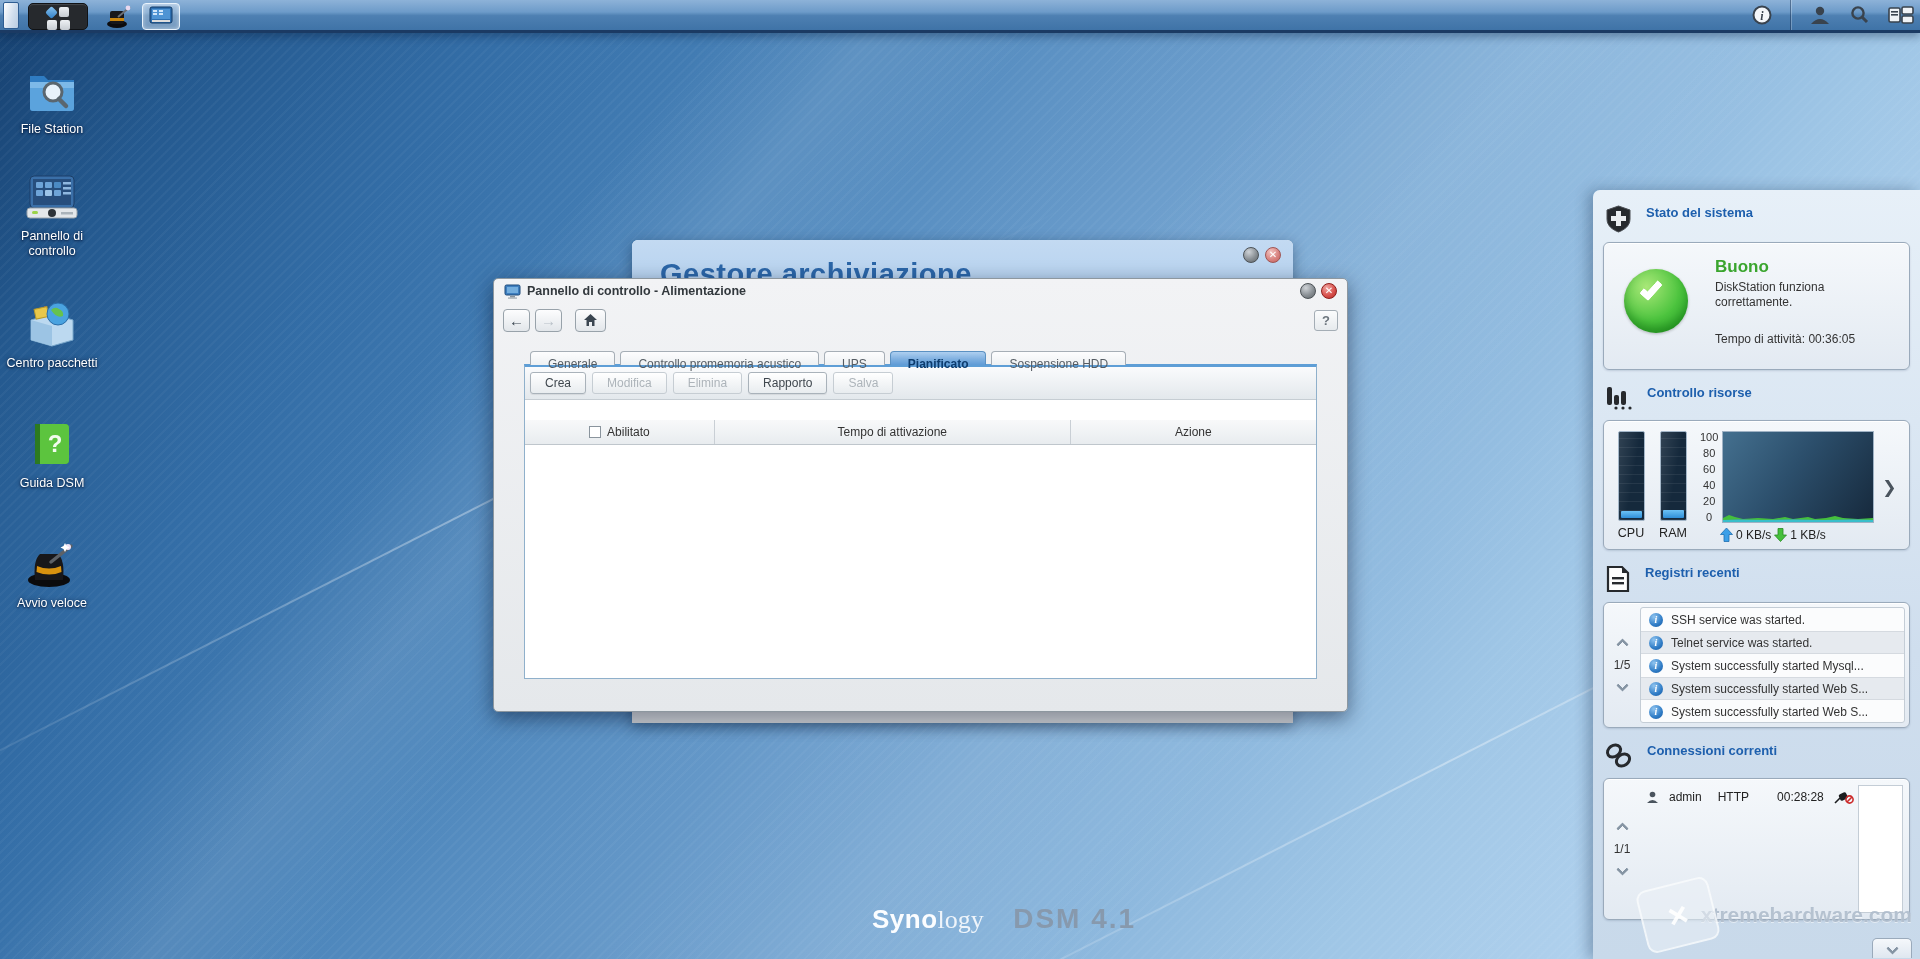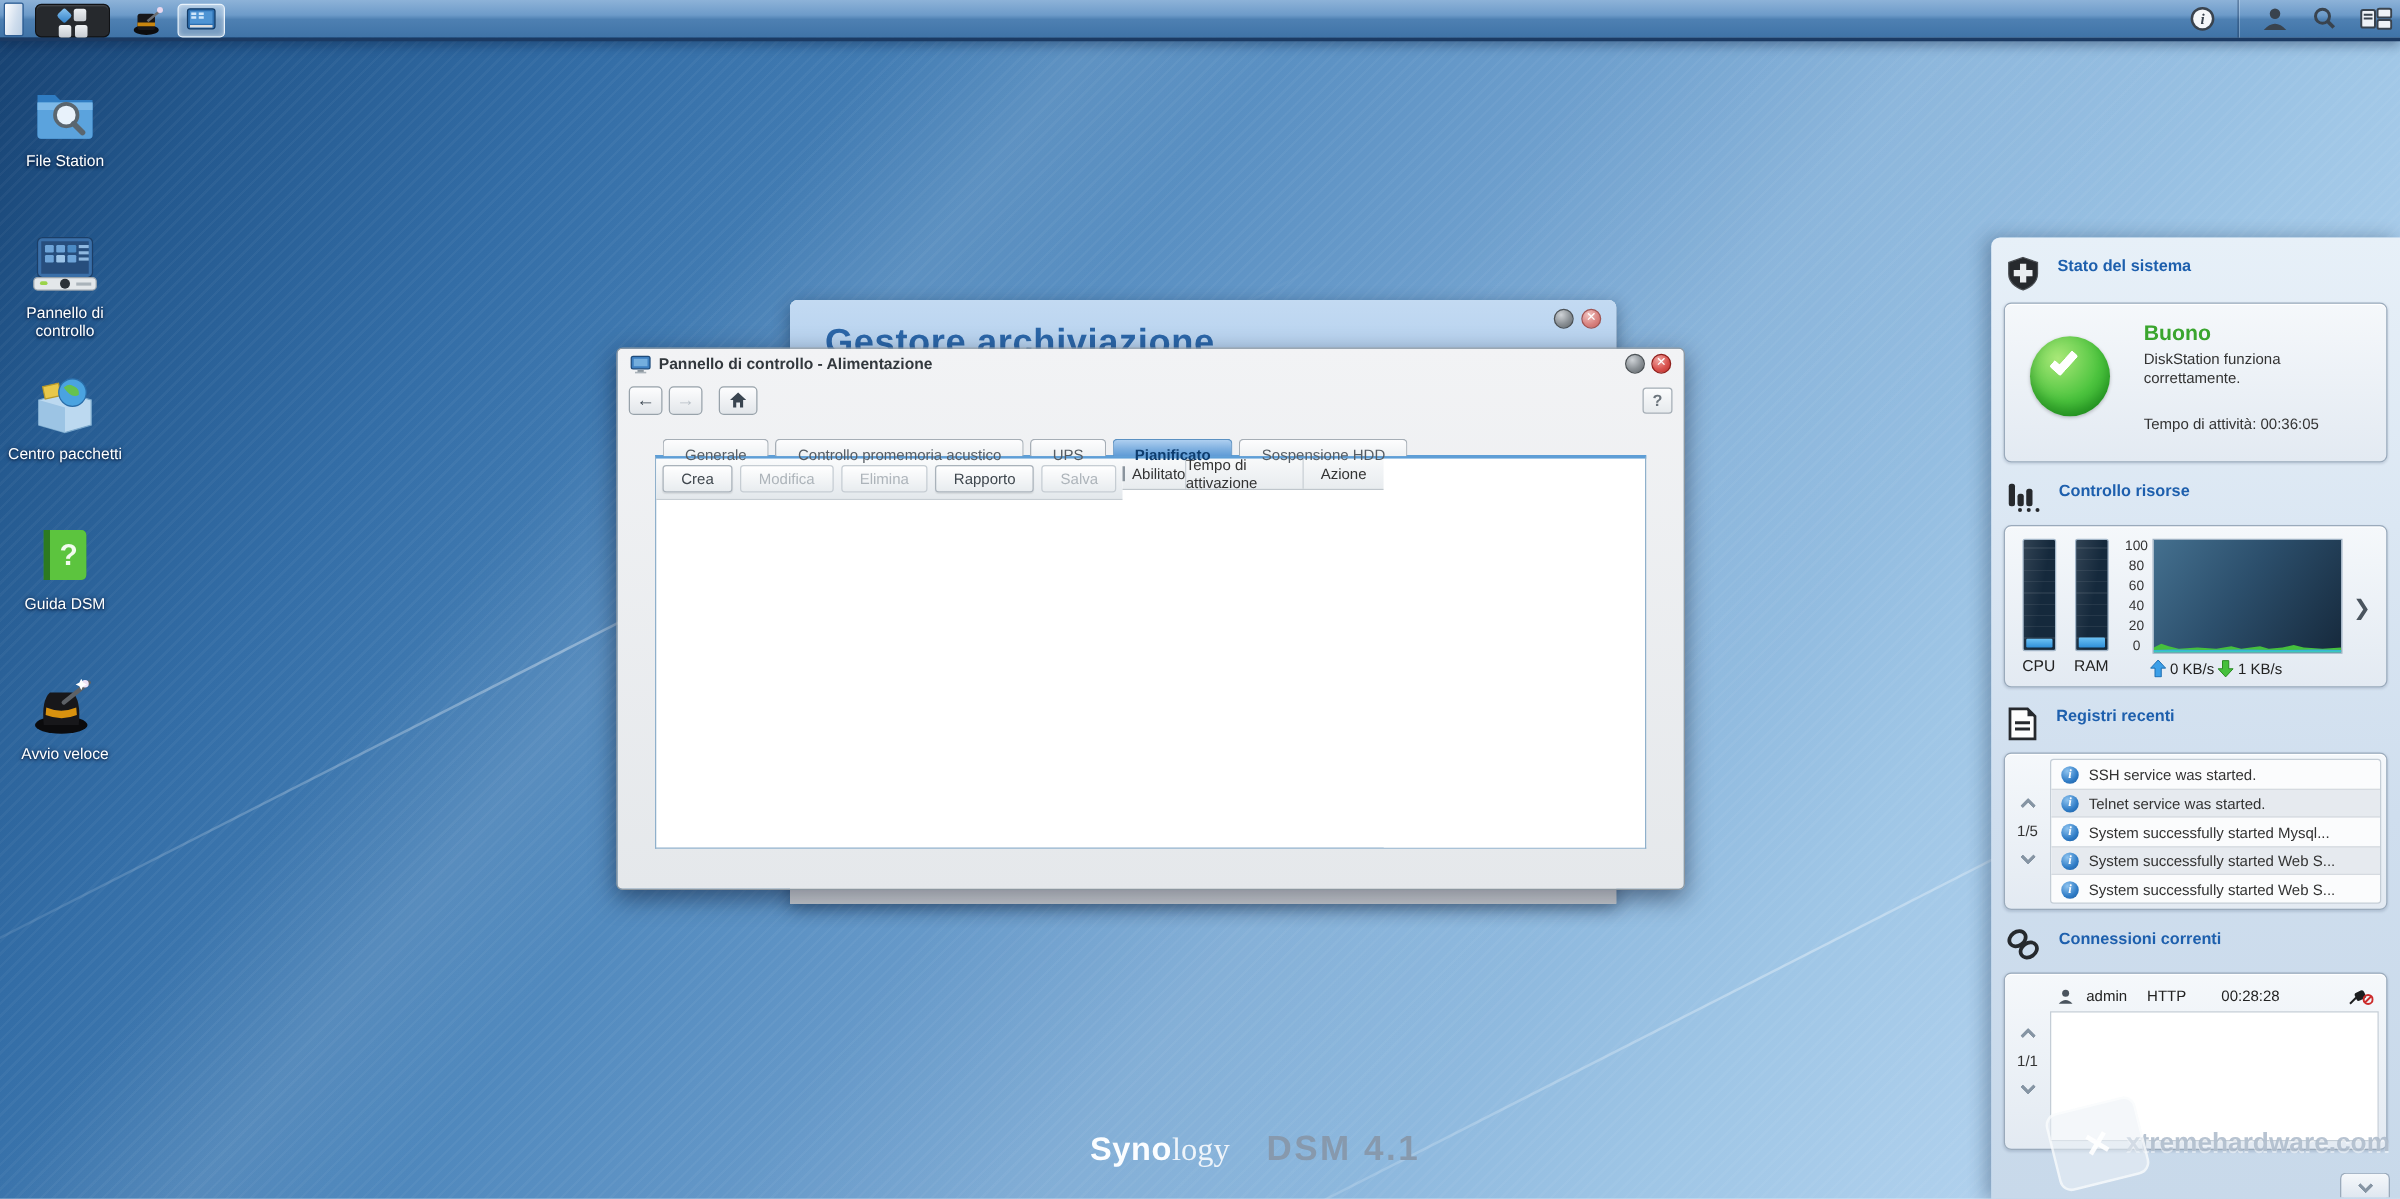--- a/index.html
+++ b/index.html
@@ -71,21 +71,21 @@
     background:linear-gradient(#fbfcfd,#e6eaed); color:#6c757d; font-weight:bold; font-size:13px;
     display:flex; align-items:center; justify-content:center; cursor:pointer; }
 
   .content { position:absolute; left:30px; right:30px; top:72px; }
   .tabs { display:flex; gap:5px; padding-left:6px; position:relative; z-index:2; }
   .tab { height:14px; line-height:25px; padding:0 17px; border:1px solid #a6aeb6; border-bottom:none;
     border-radius:4px 4px 0 0; background:linear-gradient(#fdfdfe,#eef1f3); color:#555c63; cursor:pointer; }
   .tab.active { background:linear-gradient(#aecff0 0%,#7fb0e0 55%,#5f9bd6 100%); color:#0d3c6e; font-weight:bold;
     border-color:#5b91c2; }
   .grid-panel { border:1px solid #8fb0cb; border-top:3px solid #5e9ed6; background:#fff; height:315px;
-    display:flex; flex-direction:row; margin-top:-1px; position:relative; z-index:1; }
+    display:flex; flex-direction:column; margin-top:-1px; position:relative; z-index:1;gap:20px; }
   .toolbar { height:33px; background:linear-gradient(#fafbfc,#e3e8ec); border-bottom:1px solid #c6cdd3;
     display:flex; align-items:center; padding:0 5px; gap:6px; }
   .tbtn { padding:3px 14px; border:1px solid #a9b2ba; border-radius:3px; color:#3f474e; cursor:pointer;
     background:linear-gradient(#ffffff,#e8ecef); box-shadow:0 1px 1px rgba(0,0,0,.08); }
   .tbtn.disabled { color:#adb4ba; border-color:#c6cdd3; cursor:default; box-shadow:none; }
   .thead { height:25px; display:flex; background:linear-gradient(#f8f9fa,#e8ecef); border-bottom:1px solid #bfc6cc; }
   .th { display:flex; align-items:center; justify-content:center; gap:6px; color:#333; border-right:1px solid #c9cfd5; cursor:pointer; }
   .th:last-child { border-right:none; }
   .th.c1 { width:24%; } .th.c2 { width:45%; } .th.c3 { width:31%; }
   .cb { width:12px; height:12px; border:1px solid #8a949d; background:#fff; display:inline-block; }
@@ -132,21 +132,21 @@
   .chev { width:9px; height:9px; border-right:3px solid #8695a4; border-bottom:3px solid #8695a4; border-radius:1px; cursor:pointer; }
   .chev.up { transform:rotate(-135deg); } .chev.down { transform:rotate(45deg); }
   .loglist { flex:1; background:#fbfcfd; border:1px solid #c4cdd6; border-radius:3px; overflow:hidden; }
   .logrow { height:23px; display:flex; align-items:center; gap:8px; padding-left:8px; color:#333; font-size:12px; white-space:nowrap; }
   .logrow.shaded { background:#e6eaef; border-top:1px solid #d5dae0; border-bottom:1px solid #d5dae0; }
   .info-ico { width:14px; height:14px; border-radius:50%; flex:0 0 14px;
     background:radial-gradient(circle at 35% 28%,#8fc4f0,#2f7cc6 60%,#1b5a9e); color:#fff; font-size:10px; font-weight:bold;
     display:flex; align-items:center; justify-content:center; font-family:"Liberation Serif","DejaVu Serif",serif; font-style:italic; }
 
   .conn-card { height:142px; display:flex; padding:6px 6px 6px 0; }
-  .connbody { flex:1; display:flex; flex-direction:column; }
+  .connbody { flex:1; display:flex; }
   .connrow { height:24px; display:flex; align-items:center; gap:10px; padding:0 4px 0 6px; color:#222; }
   .connlist { flex:1; background:#fff; border:1px solid #c4cdd6; }
   .collapse-tab { position:absolute; right:8px; bottom:1px; width:40px; height:20px; border:1px solid #9aaabb; border-bottom:none;
     border-radius:5px 5px 0 0; background:linear-gradient(#f5f8fb,#dfe7f0); display:flex; align-items:center; justify-content:center; cursor:pointer; }
 
   
   .syno-wm { position:absolute; left:872px; top:903px; z-index:5; white-space:nowrap; }
   .syno-wm .p1 { font-size:26px; font-weight:bold; color:#fbfdff; letter-spacing:.5px; }
   .syno-wm .p2 { font-size:26px; color:#eef4fa; font-family:"Liberation Serif","DejaVu Serif",serif; }
   .syno-wm .p3 { font-size:28px; color:#8799ad; font-weight:bold; letter-spacing:2px; margin-left:26px; }
@@ -228,21 +228,21 @@
 <div class="dicon" style="left:0px; top:68px;">
   <svg width="52" height="46" viewBox="0 0 52 46">
     <path d="M4 8 h14 l4 4 h26 v28 a3 3 0 0 1 -3 3 h-38 a3 3 0 0 1 -3 -3 z" fill="#2f7cc2"></path>
     <path d="M4 14 h44 v26 a3 3 0 0 1 -3 3 h-38 a3 3 0 0 1 -3 -3 z" fill="#5ba3dd"></path>
     <path d="M4 14 h44 v6 h-44 z" fill="#7db9e8"></path>
     <circle cx="27" cy="24" r="9" fill="#e8f2fb" stroke="#5a666f" stroke-width="3"></circle>
     <line x1="33" y1="31" x2="40" y2="38" stroke="#5a666f" stroke-width="4.5" stroke-linecap="round"></line>
   </svg>
   <div class="dlabel">File Station</div>
 </div>
-<div class="dicon" style="left:0px; top:187px;">
+<div class="dicon" style="left:0px; top:173px;">
   <svg width="54" height="48" viewBox="0 0 54 48">
     <rect x="5" y="3" width="44" height="32" rx="4" fill="#3a6fa8" stroke="#1c3f68"></rect>
     <rect x="8" y="6" width="38" height="26" fill="#274e7d"></rect>
     <rect x="11" y="9" width="7" height="6" rx="1" fill="#6ea4d8"></rect>
       <rect x="20" y="9" width="7" height="6" rx="1" fill="#6ea4d8"></rect>
       <rect x="29" y="9" width="7" height="6" rx="1" fill="#4b8ac4"></rect>
     <rect x="11" y="17" width="7" height="6" rx="1" fill="#6ea4d8"></rect>
       <rect x="20" y="17" width="7" height="6" rx="1" fill="#9cc4e8"></rect>
       <rect x="29" y="17" width="7" height="6" rx="1" fill="#6ea4d8"></rect>
     <rect x="38" y="9" width="8" height="2.5" fill="#8fb8e0"></rect>

